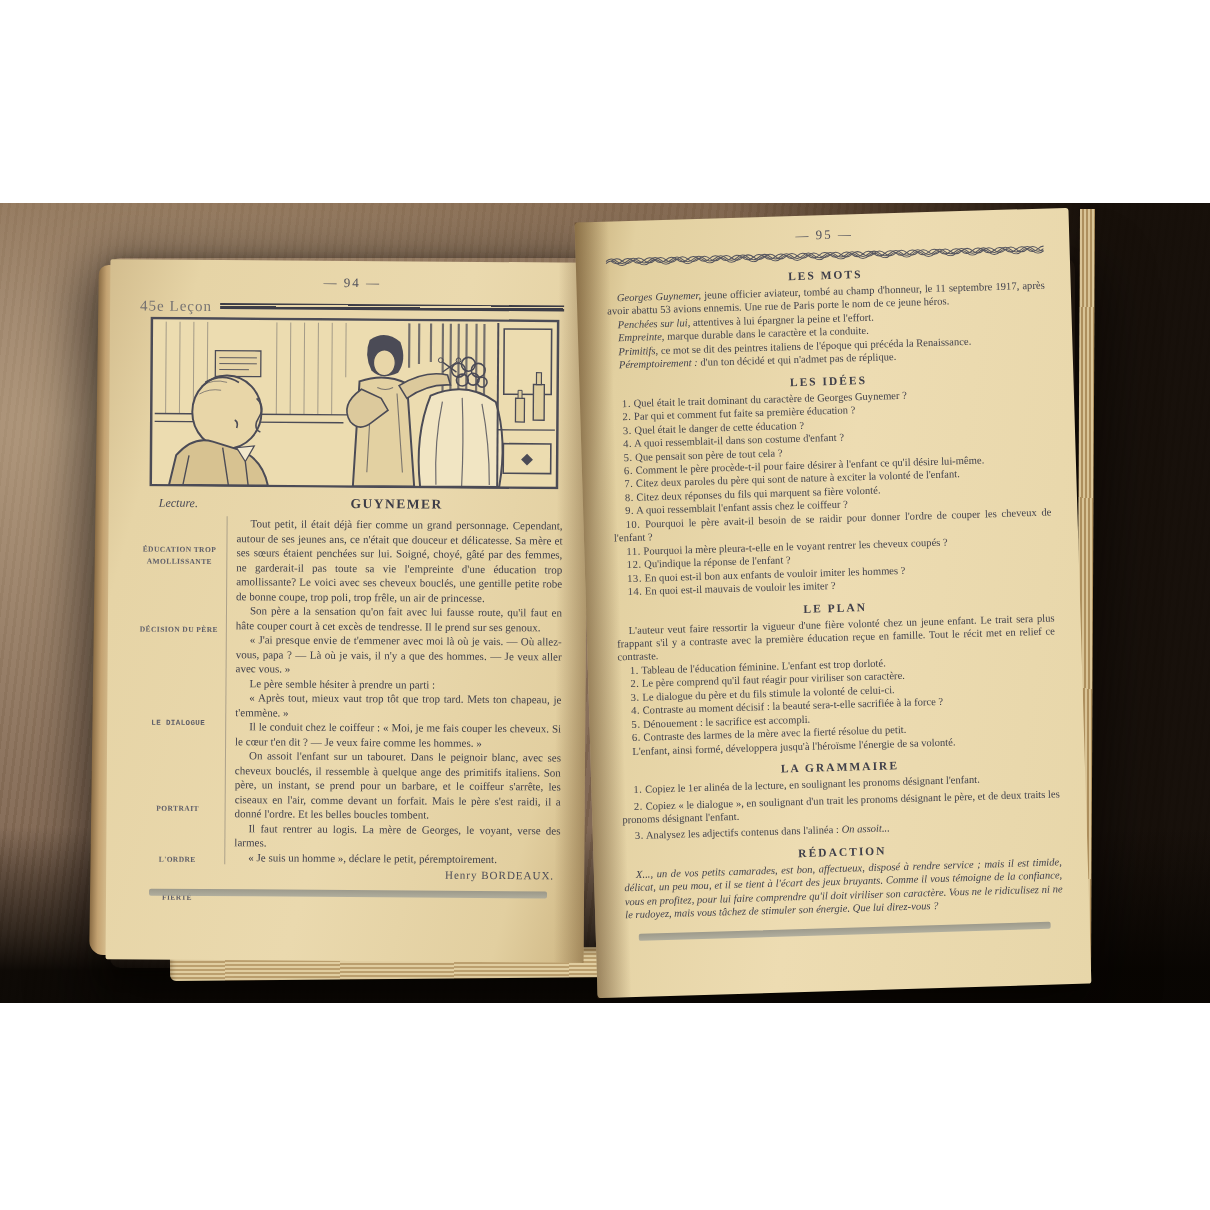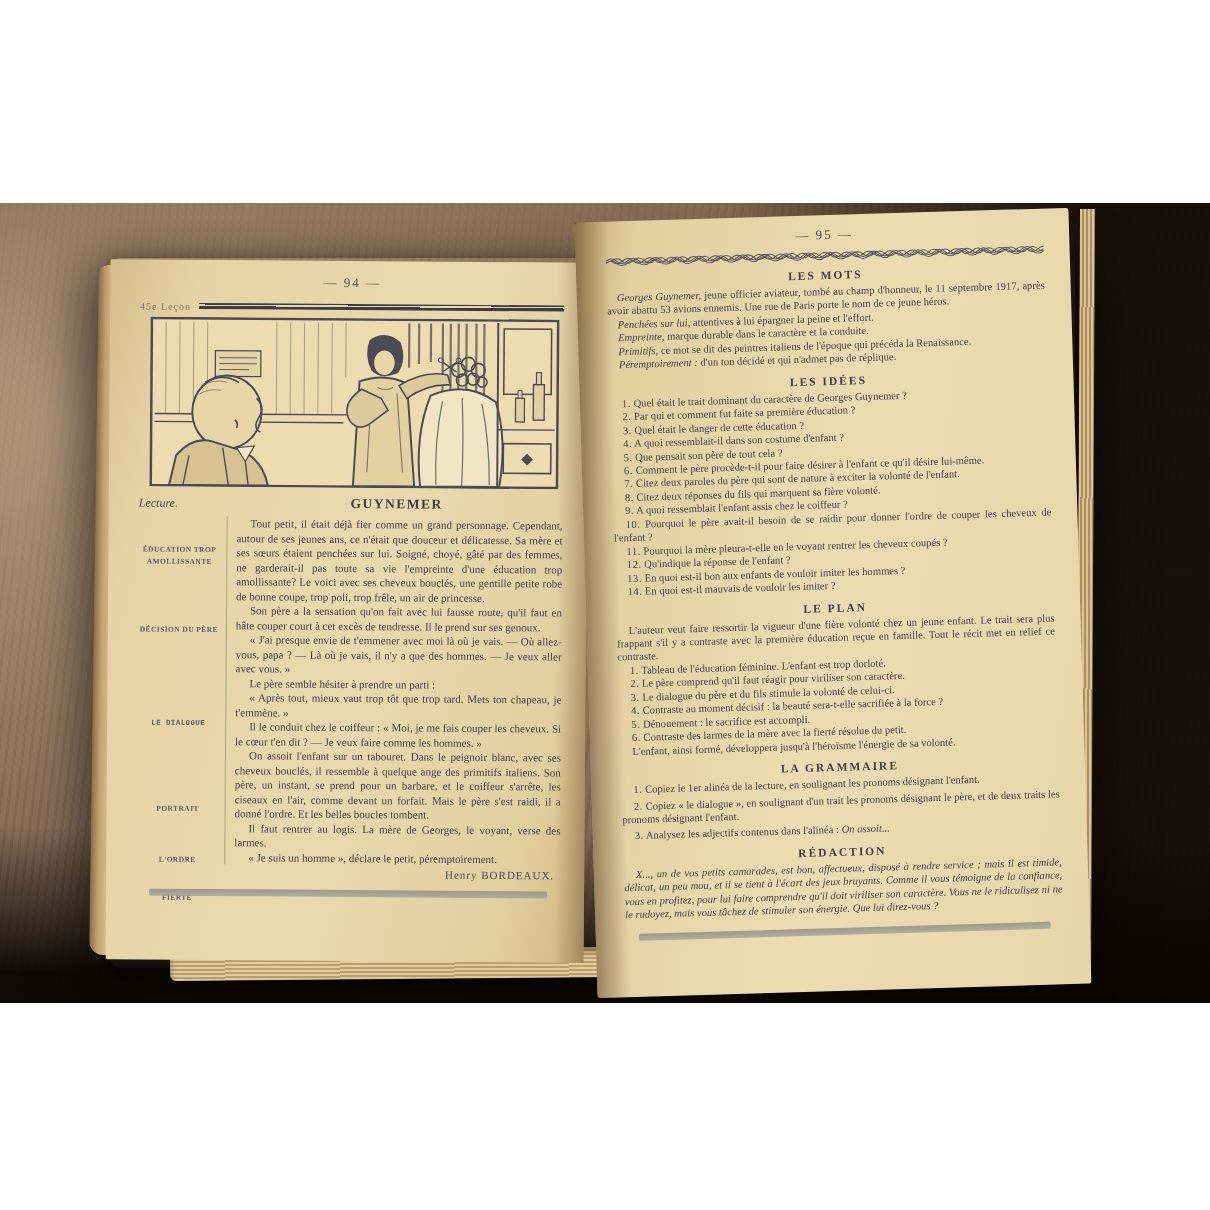--- a/index.html
+++ b/index.html
@@ -41,27 +41,27 @@
   .page-right { left:586px; top:12px; width:494px; height:776px; transform:rotate(-1.7deg);
     background:linear-gradient(100deg,#c6ad79 0,#e2d0a0 10%,#eddcb2 50%,#e7d6a9 100%);
     border-radius:4px 3px 3px 4px; padding:12px 26px 8px 30px; }
   .page-right::before { content:""; position:absolute; left:0; top:0; bottom:0; width:34px;
     background:linear-gradient(90deg, rgba(80,52,22,.5), rgba(80,52,22,0)); }
 
   .pagenum { text-align:center; font-size:13px; letter-spacing:2px; color:#52525c; }
 
   
   .lesson-row { display:flex; align-items:center; margin-top:10px; height:12px; }
-  .lesson-label { font-size:10px; color:#5c5c66; letter-spacing:1px; margin-right:8px; white-space:nowrap; opacity:.8; }
+  .lesson-label { font-size:15px; color:#5c5c66; letter-spacing:1px; margin-right:8px; white-space:nowrap; opacity:.8; }
   .lesson-band { flex:1; height:6px;
     background:linear-gradient(180deg,#3d3d47 0 1.5px, rgba(0,0,0,0) 1.5px 3px, #3d3d47 3px 100%); }
 
   figure.illustration { margin:5px 4px 0 8px; }
   .caption-row { display:grid; grid-template-columns:92px 1fr; align-items:baseline; margin-top:4px; }
-  .fig-caption { font-style:italic; font-size:12px; color:#4a4a55; }
+  .fig-caption { font-style:italic; font-size:12px; color:#4a4a55;margin-left:20px; }
   .lecture-title { text-align:center; font-weight:bold; font-size:13.5px; letter-spacing:1.5px; color:#3c3c47; }
 
   .lecture-body { display:grid; grid-template-columns:88px 1fr; margin-top:5px; }
   .margin-col { position:relative; }
   .mlabel { position:absolute; width:82px; text-align:center; font-size:7.5px; font-weight:bold;
     letter-spacing:.4px; color:#5d5d68; text-transform:uppercase; line-height:1.55; }
   .margin-col div:nth-of-type(1){ top:28px; }
   .margin-col div:nth-of-type(2){ top:108px; }
   .margin-col div:nth-of-type(3){ top:202px;font-family:Liberation Mono, monospace; }
   .margin-col div:nth-of-type(4){ top:287px;text-align:center; }

